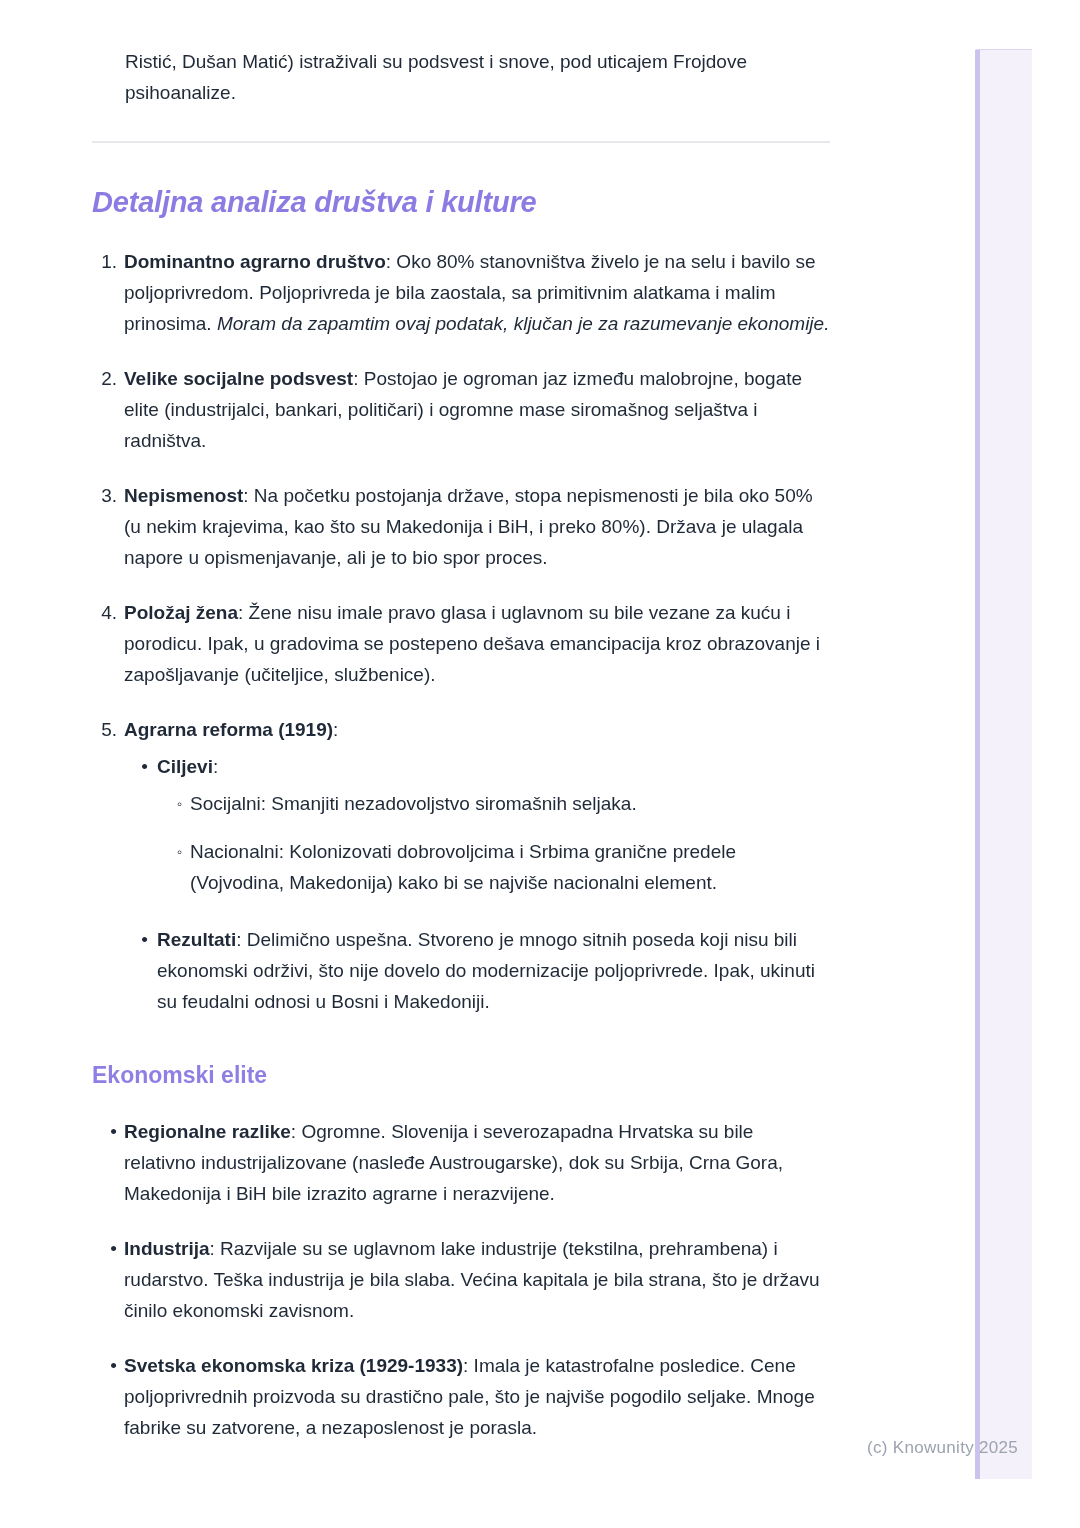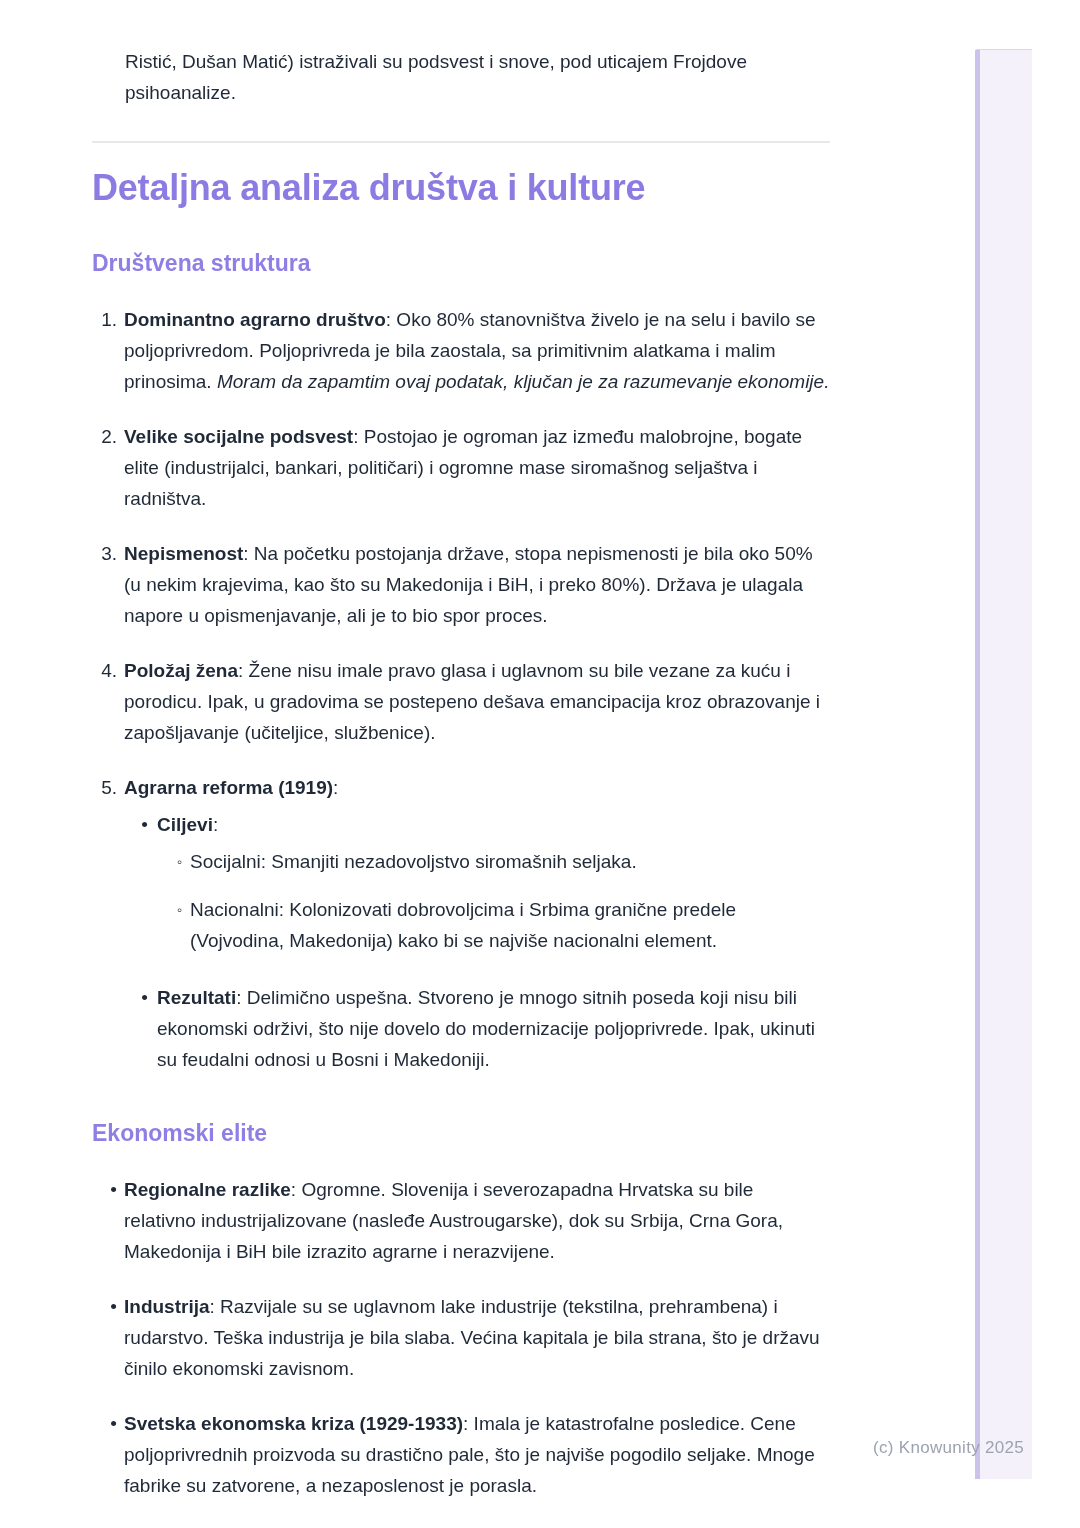--- a/index.html
+++ b/index.html
@@ -27,26 +27,27 @@
     padding-left: 33px;
     font-size: 19px;
     line-height: 31px;
   }
   .divider {
     border: none;
     border-top: 2px solid #e8e8ec;
     margin: 33px 0 0 0;
   }
   h1.main-heading {
-    margin: 28px 0 0 0;
-    font-size: 36px;
+    margin: 42px 0 0 0;
+    font-size: 29px;
     line-height: 34px;
     font-weight: 700;
     color: #8c7be2;
     letter-spacing: -0.2px;
+    font-style: italic;
   }
   h2.section-heading {
     margin: 44px 0 0 0;
     font-size: 23px;
     line-height: 28px;
     font-weight: 600;
     color: #8f7ee4;
   }
   .list {
     margin-top: 27px;
@@ -85,21 +86,21 @@
     height: 1429px;
     background: #f4f1fb;
     border-left: 5px solid #ccc3ec;
     border-top: 1px solid #ddd6f3;
     border-radius: 2px 0 0 0;
     z-index: 0;
   }
   .watermark {
     position: absolute;
     top: 1437px;
-    right: 56px;
+    right: 62px;
     font-size: 17px;
     line-height: 22px;
     color: #9ca3af;
     letter-spacing: 0.3px;
     z-index: 2;
     white-space: nowrap;
   }
 </style>
 </head>
 <body>
@@ -109,21 +110,20 @@
 <div class="watermark">(c) Knowunity 2025</div>
 
 <div class="content">
 
   <p class="intro">Ristić, Dušan Matić) istraživali su podsvest i snove, pod uticajem Frojdove psihoanalize.</p>
 
   <hr class="divider">
 
   <h1 class="main-heading">Detaljna analiza društva i kulture</h1>
 
-  <h2 class="section-heading">Društvena struktura</h2>
 
   <div class="list">
 
     <div class="row">
       <span class="marker">1.</span>
       <span class="rowtext"><b class="lead">Dominantno agrarno društvo</b><span>: Oko 80% stanovništva živelo je na selu i bavilo se poljoprivredom. Poljoprivreda je bila zaostala, sa primitivnim alatkama i malim prinosima. </span><i class="note">Moram da zapamtim ovaj podatak, ključan je za razumevanje ekonomije.</i></span>
     </div>
 
     <div class="row">
       <span class="marker">2.</span>

